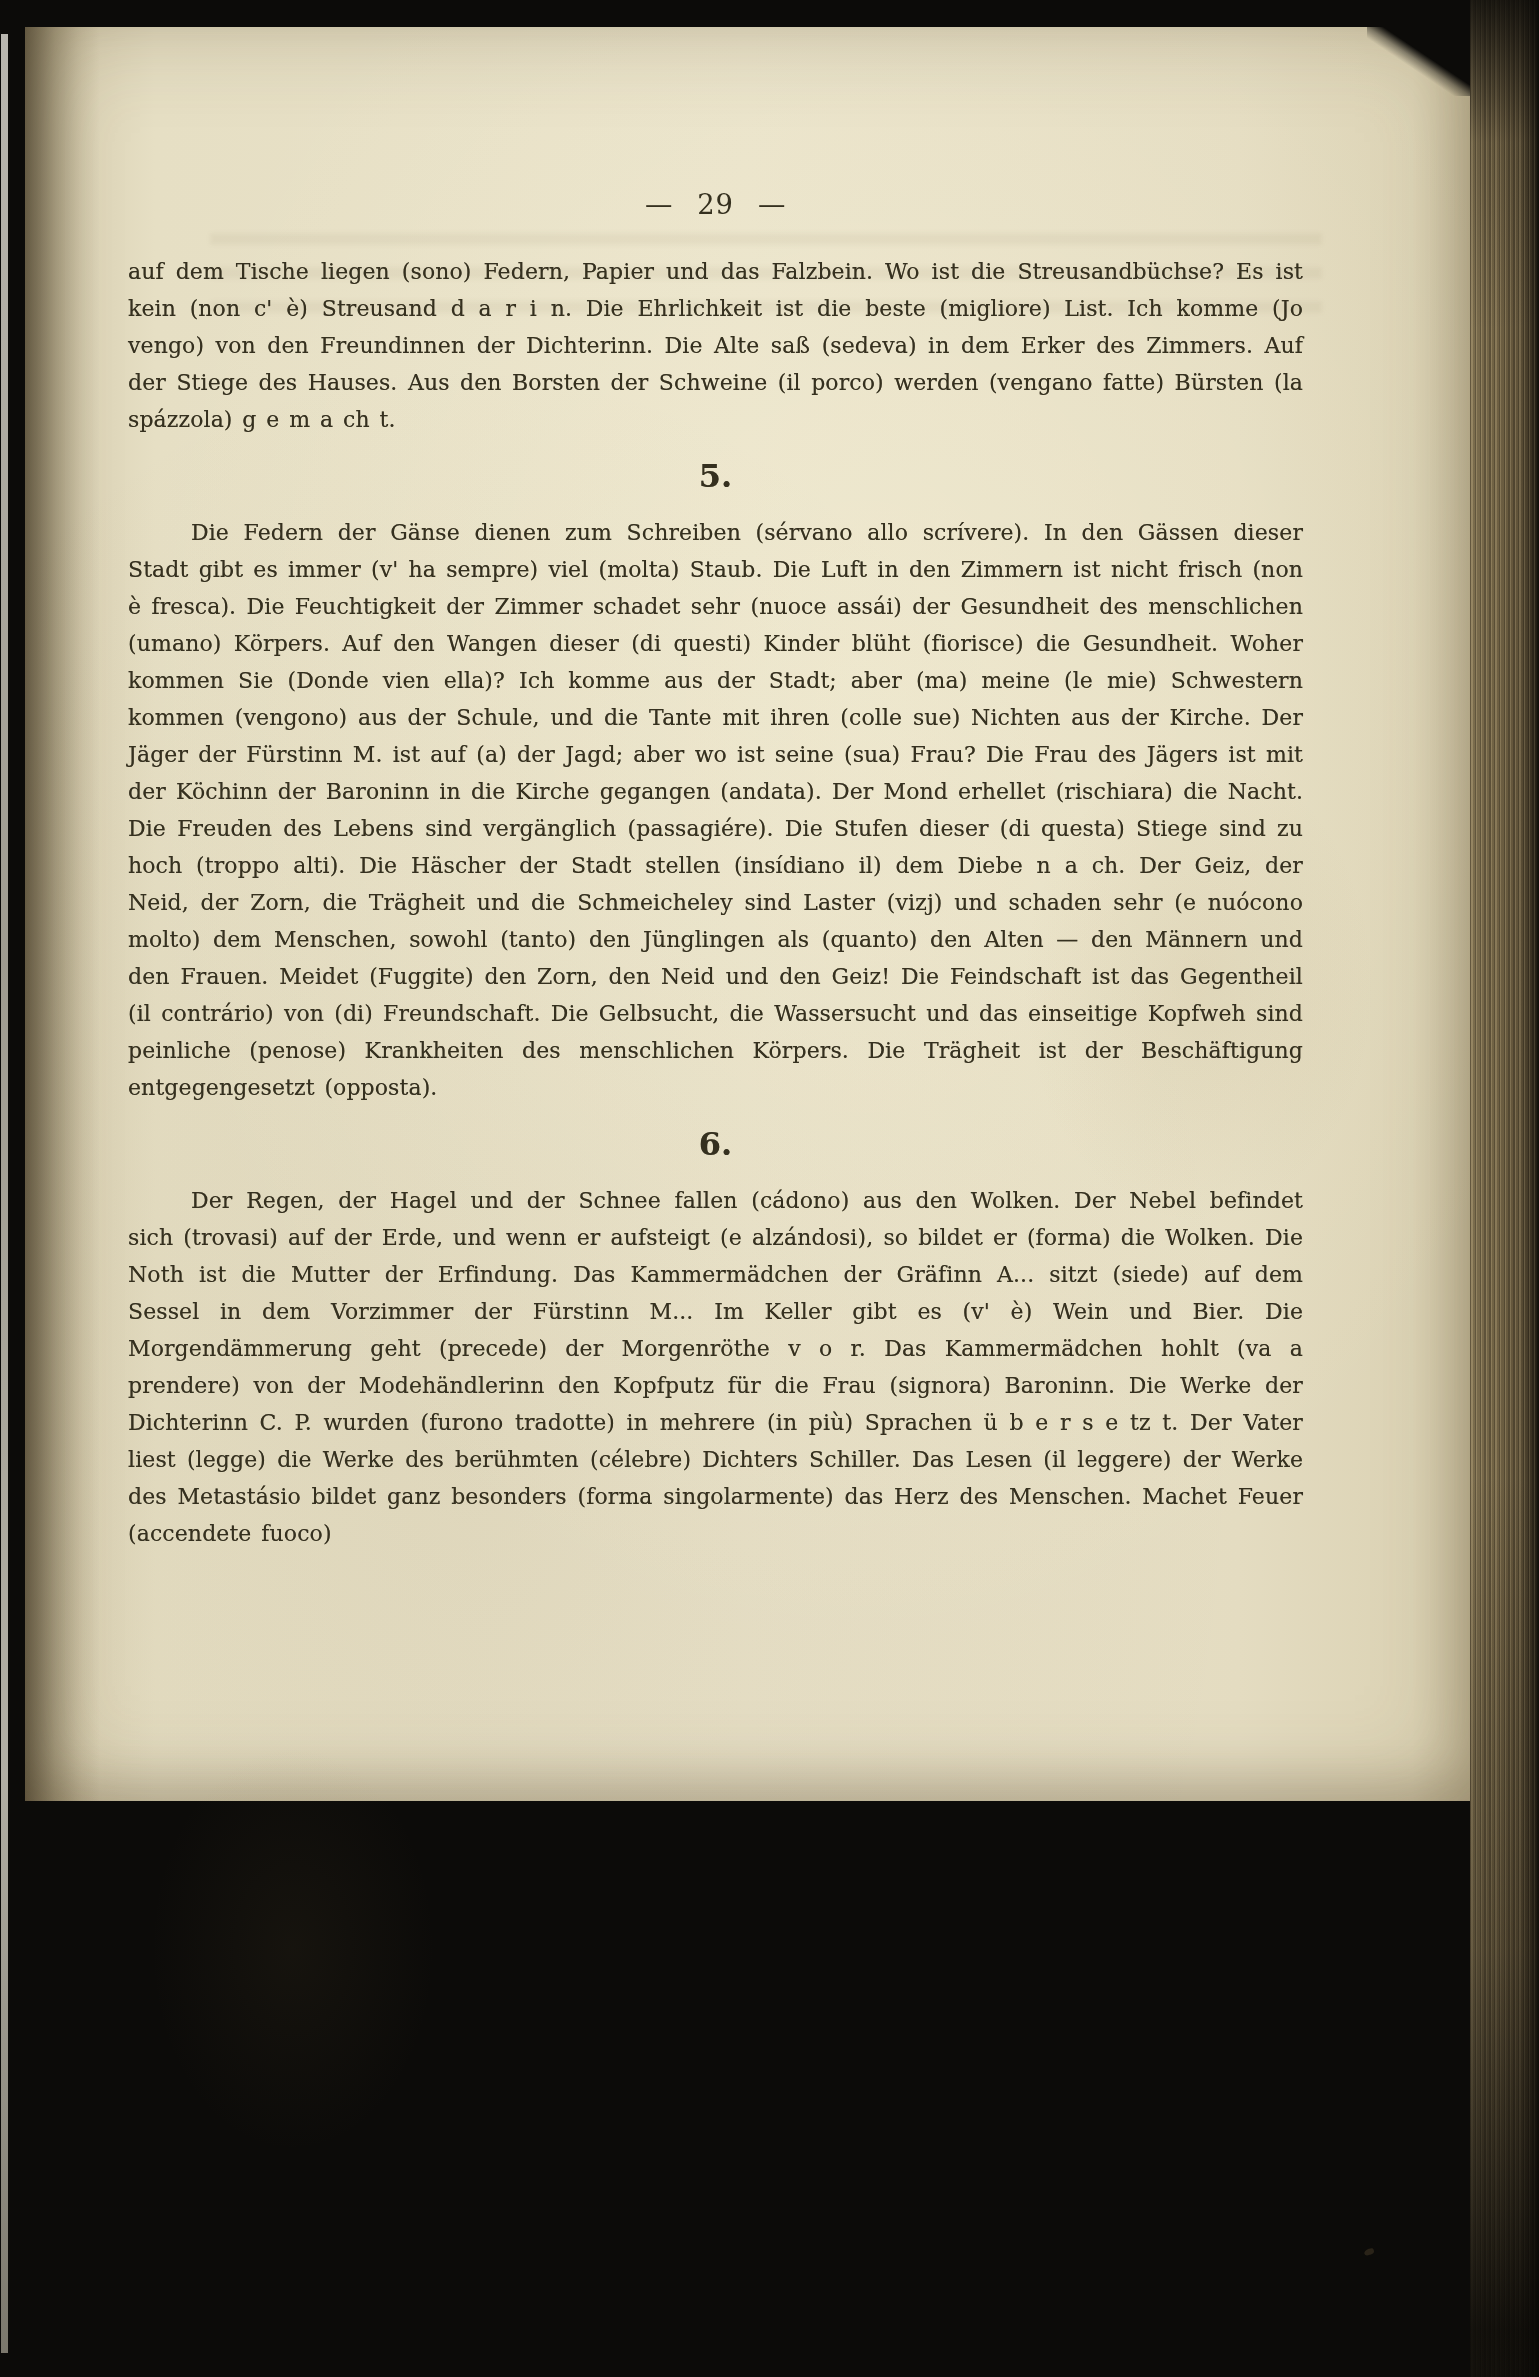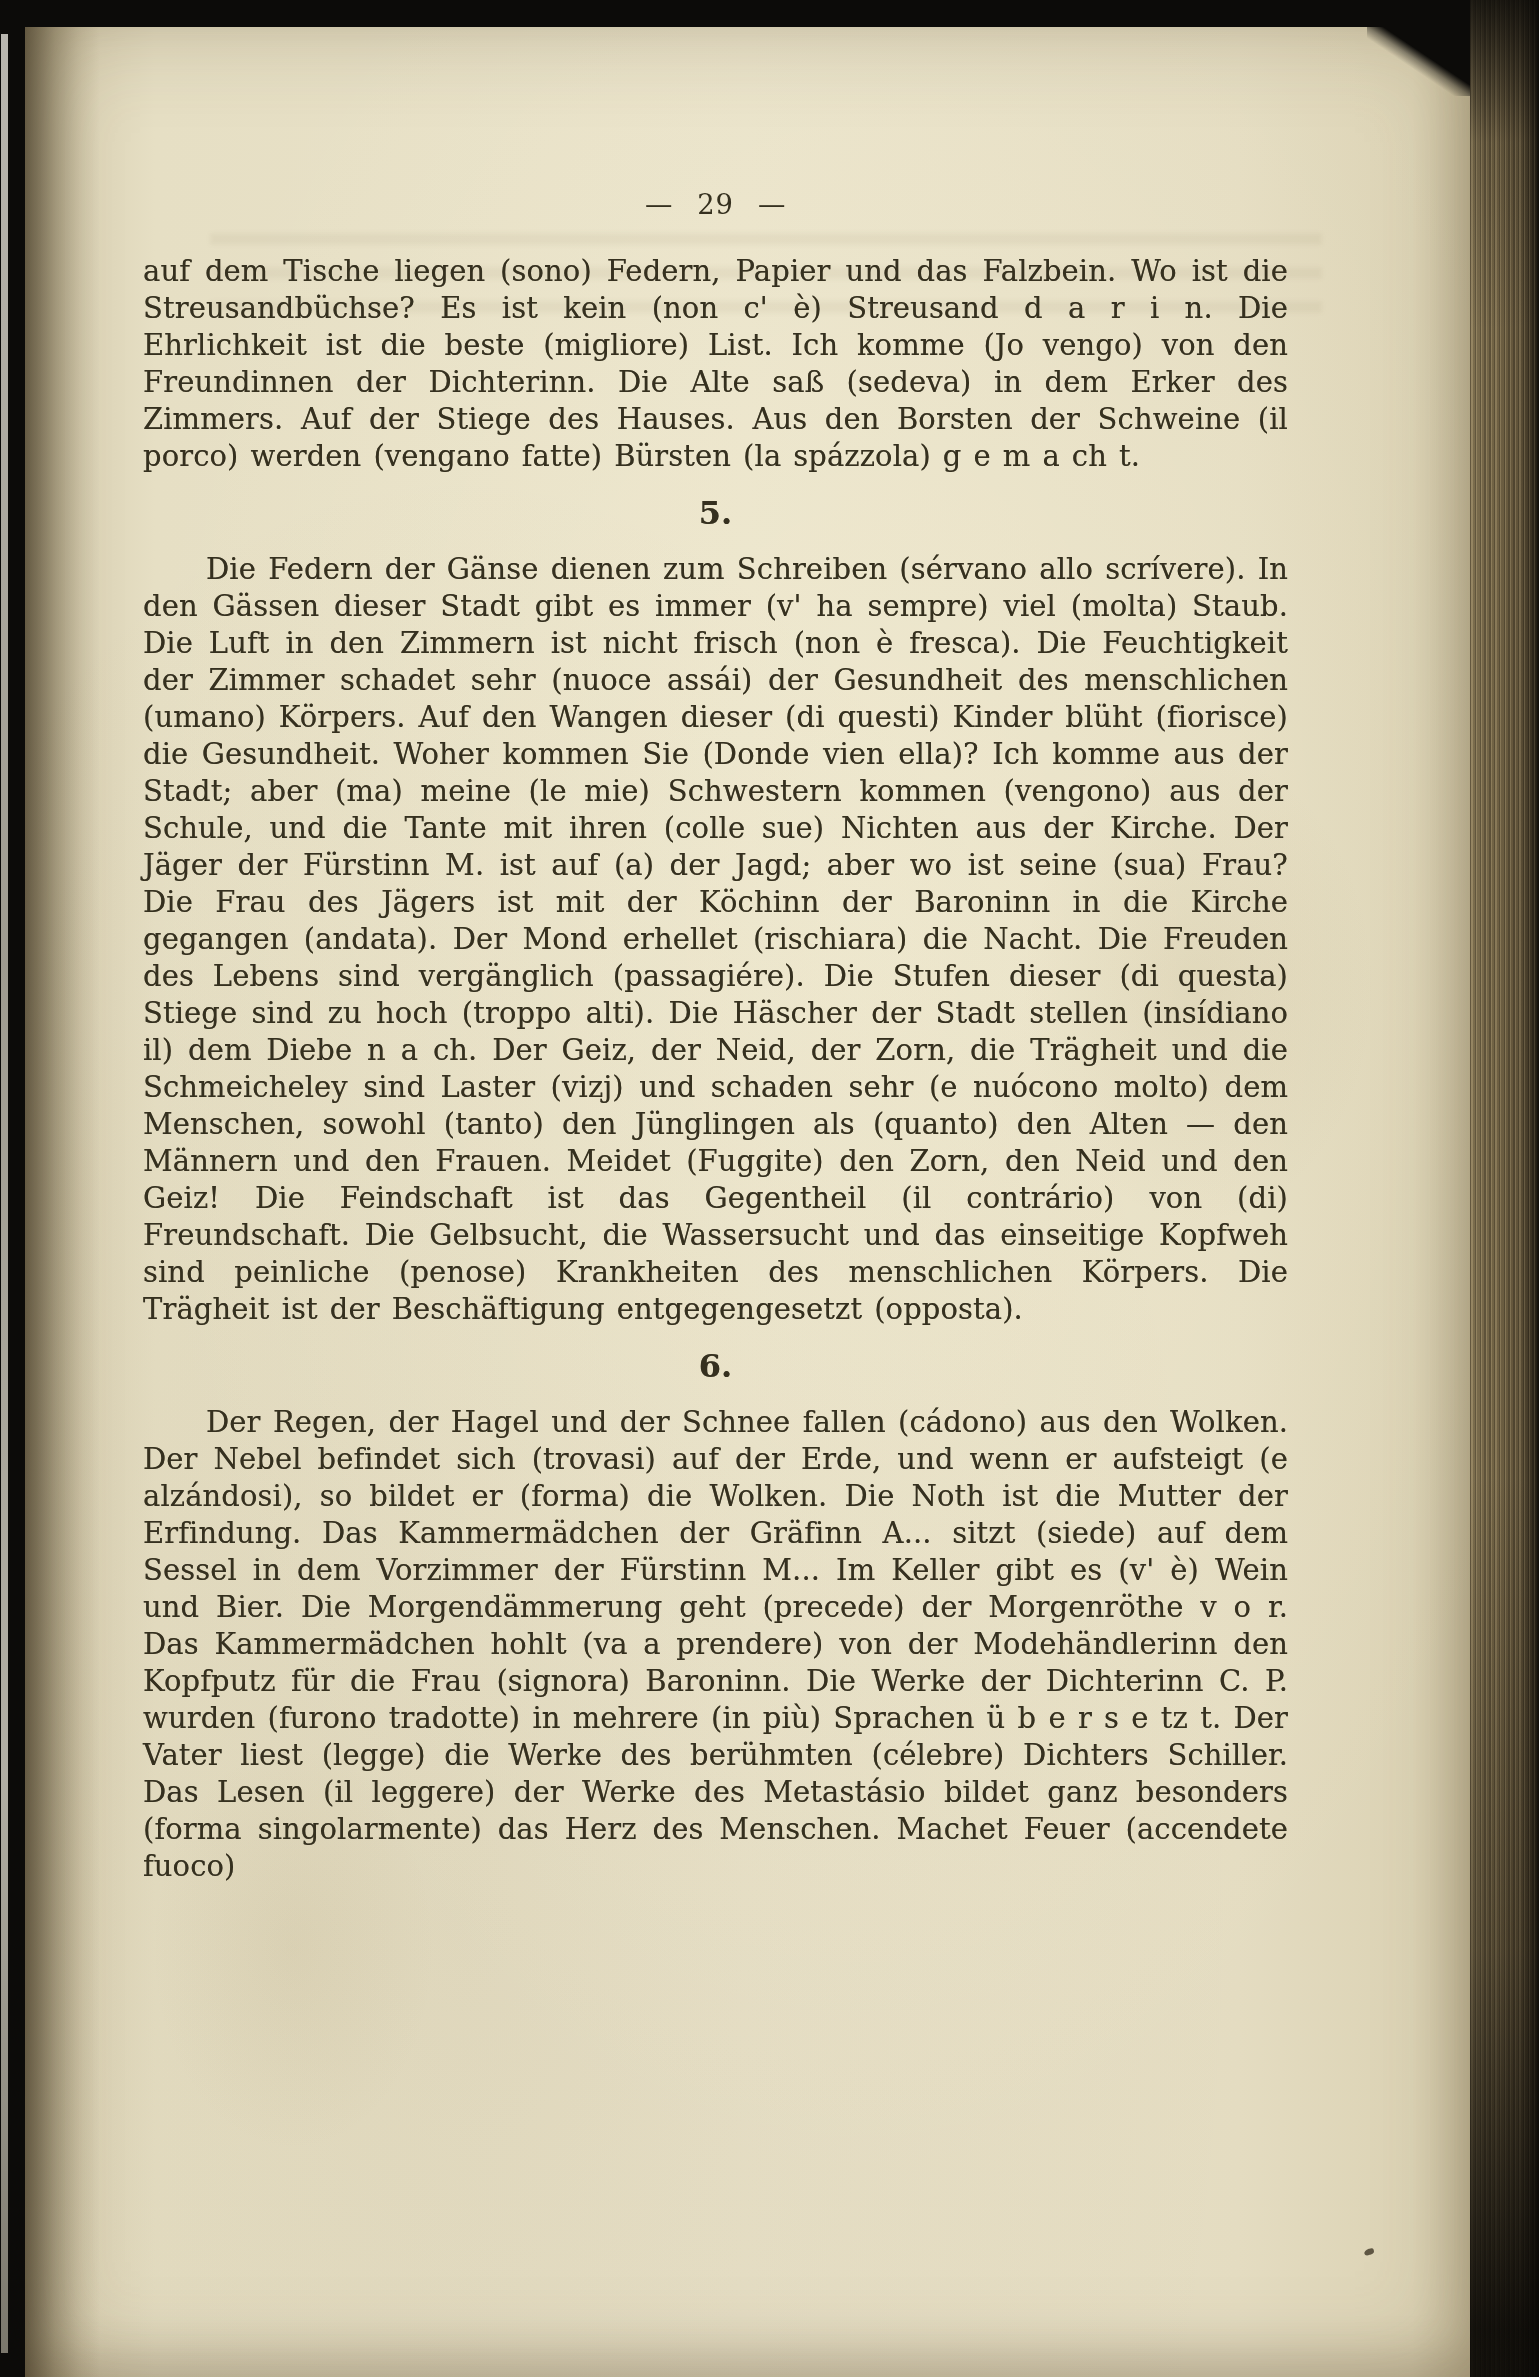--- a/index.html
+++ b/index.html
@@ -25,21 +25,21 @@
     background: linear-gradient(180deg, #d8d5cc, #b9b5a8 40%, #cfccc0 75%, #8f8b7e);
     opacity: 0.85;
   }
 
   
   .page {
     position: absolute;
     left: 25px;
     top: 27.4px;
     width: 1445px;
-    height: 2350px;
+    height: 1774px;
     background:
       radial-gradient(ellipse at 58% 38%, rgba(255, 250, 224, 0.30), rgba(0,0,0,0) 62%),
       radial-gradient(ellipse at 30% 80%, rgba(120, 100, 60, 0.08), rgba(0,0,0,0) 55%),
       linear-gradient(90deg, #c6bc9e 0%, #dbd2b5 3.5%, #e6dfc4 9%, #e9e2c9 50%, #e4dcc1 84%, #dcd3b5 96%, #c9bf9f 100%),
       #e6dfc6;
     box-shadow:
       inset 0 0 96px rgba(92, 76, 44, 0.28),
       inset 0 -20.6px 41px rgba(70, 58, 32, 0.18);
   }
 
@@ -121,22 +121,22 @@
   .page-number {
     margin-top: 159px;
     text-align: center;
     font-size: 27.4px;
     line-height: 37px;
     word-spacing: 15px;
     letter-spacing: 0.7px;
   }
 
   .para {
-    margin: 15px;
-    font-size: 29px;
+    margin: 0;
+    font-size: 22px;
     line-height: 37px;
     text-align: justify;
     word-spacing: 2.7px;
     letter-spacing: 0.1px;
     text-shadow: 0 0 0.4px rgba(48, 42, 28, 0.55);
   }
   .para.first {
     margin-top: 30px;
     text-indent: 0;
   }

